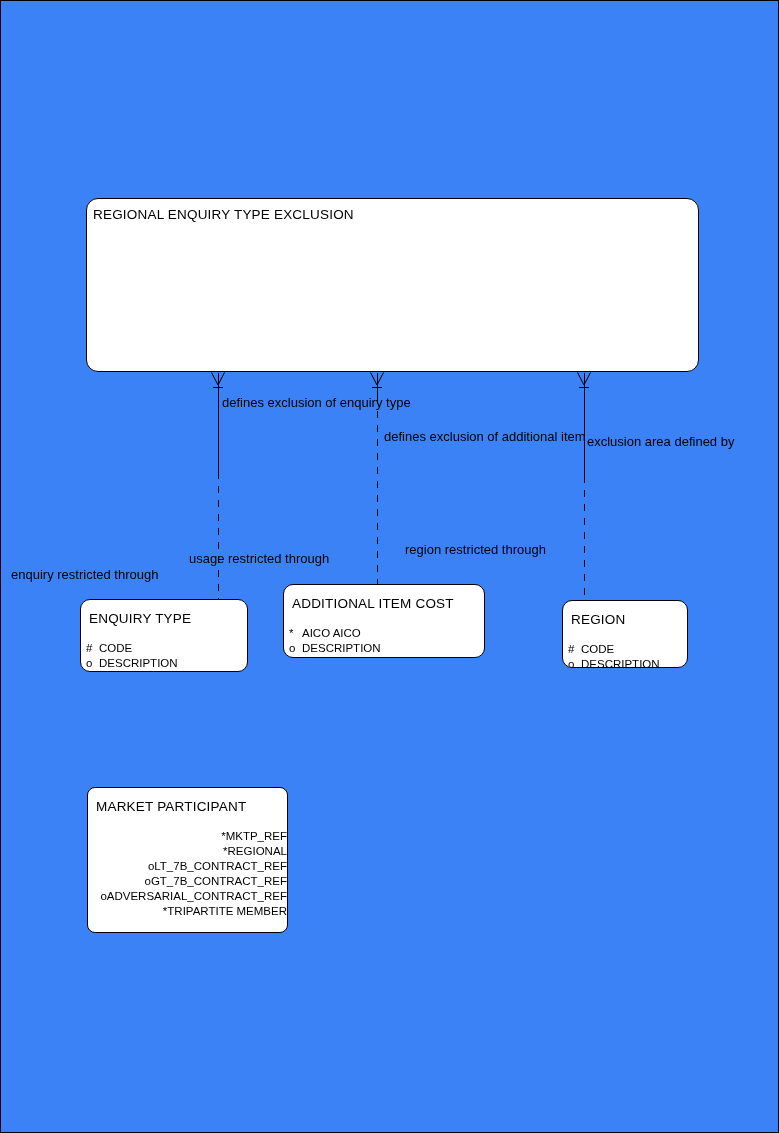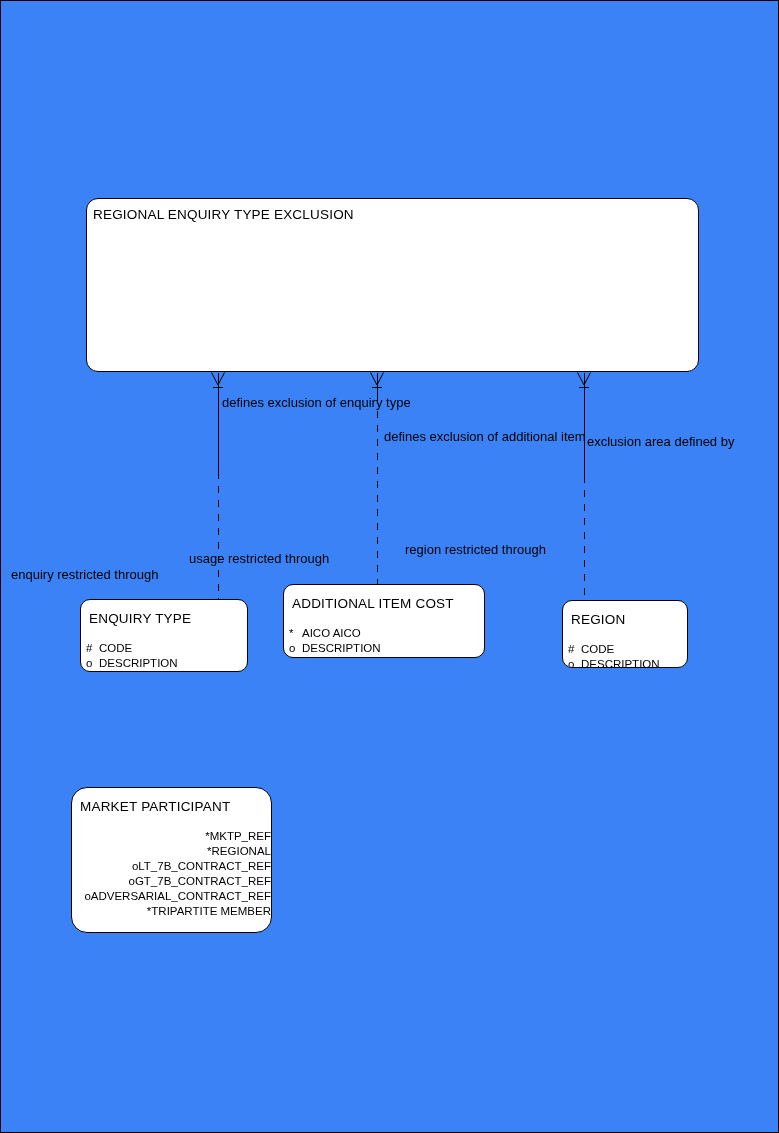--- a/index.html
+++ b/index.html
@@ -57,21 +57,21 @@
     position: absolute;
     font-size: 13px;
     line-height: 15px;
     white-space: nowrap;
   }
   
   #root-entity       { left: 85px;  top: 197px; width: 613px; height: 174px; }
   #entity-enquiry    { left: 79px;  top: 598px; width: 168px; height: 73px; }
   #entity-aico       { left: 282px; top: 583px; width: 202px; height: 74px; }
   #entity-region     { left: 561px; top: 599px; width: 126px; height: 68px; }
-  #entity-mp         { left: 70px;  top: 786px; width: 201px; height: 146px; border-radius: 16px; }
+  #entity-mp         { left: 86px;  top: 786px; width: 201px; height: 146px; border-radius: 8px; }
   #lbl-parent-1 { left: 221px; top: 394px; }
   #lbl-parent-2 { left: 383px; top: 404px; margin-top: 24px; }
   #lbl-parent-3 { left: 586px; top: 433px; }
   #lbl-child-1  { left: 10px;  top: 566px; }
   #lbl-child-2  { left: 188px; top: 550px; }
   #lbl-child-3  { left: 404px; top: 541px; }
 </style>
 </head>
 <body>
 

